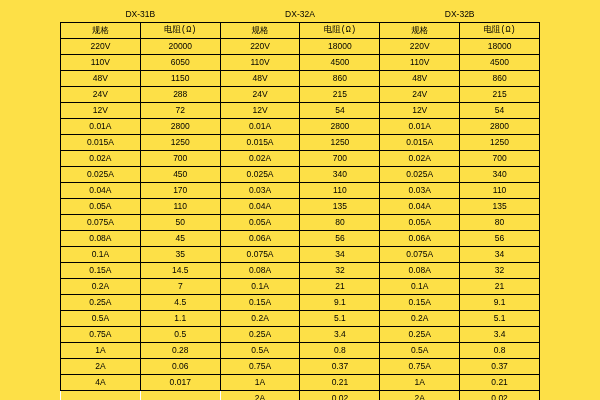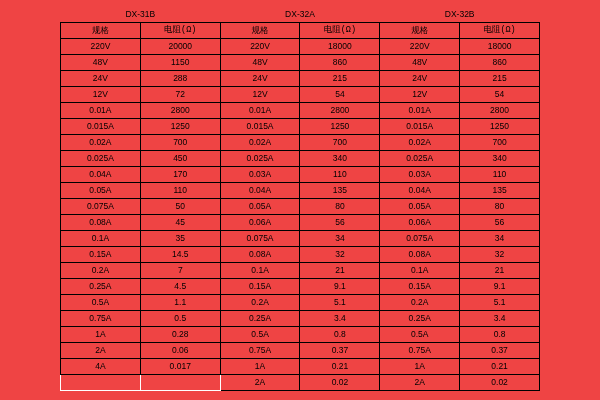--- a/index.html
+++ b/index.html
@@ -8,21 +8,21 @@
     width: 600px;
     height: 400px;
     background: #ffffff;
     font-family: "Liberation Sans", sans-serif;
   }
   #sheet {
     width: 600px;
     height: 400px;
     box-sizing: border-box;
     padding: 6px 60px 0 60px;
-    background: #ef4444;
+    background: #fde047;
   }
   table.spec {
     border-collapse: collapse;
     width: 480px;
     table-layout: fixed;
   }
   table.spec td, table.spec th {
     border: 1px solid #000000;
     font-size: 8.5px;
     line-height: 1;
@@ -67,20 +67,28 @@
 
       <tr>
         <td>220V</td>
         <td>20000</td>
         <td>220V</td>
         <td>18000</td>
         <td>220V</td>
         <td>18000</td>
       </tr>
       <tr>
+        <td>110V</td>
+        <td>6050</td>
+        <td>110V</td>
+        <td>4500</td>
+        <td>110V</td>
+        <td>4500</td>
+      </tr>
+      <tr>
         <td>48V</td>
         <td>1150</td>
         <td>48V</td>
         <td>860</td>
         <td>48V</td>
         <td>860</td>
       </tr>
       <tr>
         <td>24V</td>
         <td>288</td>

